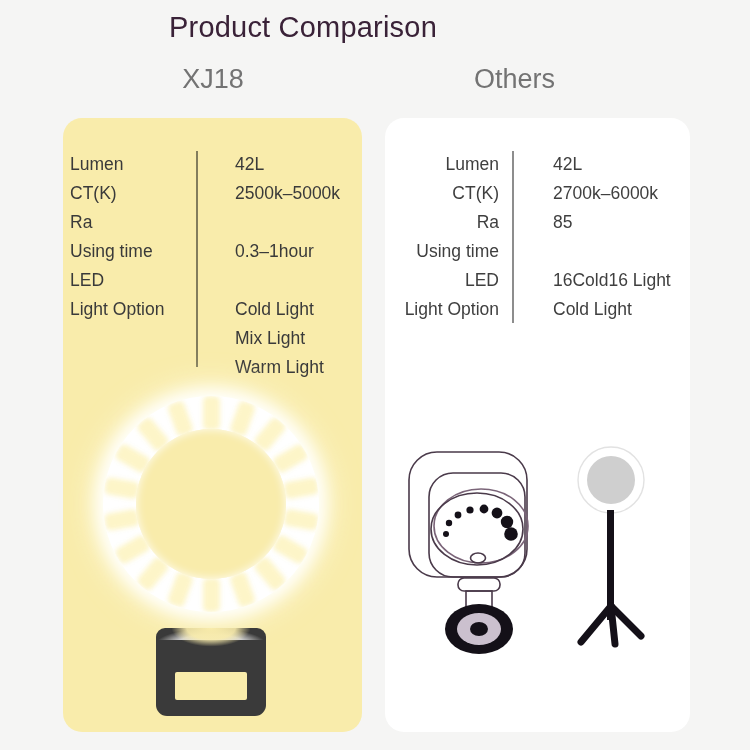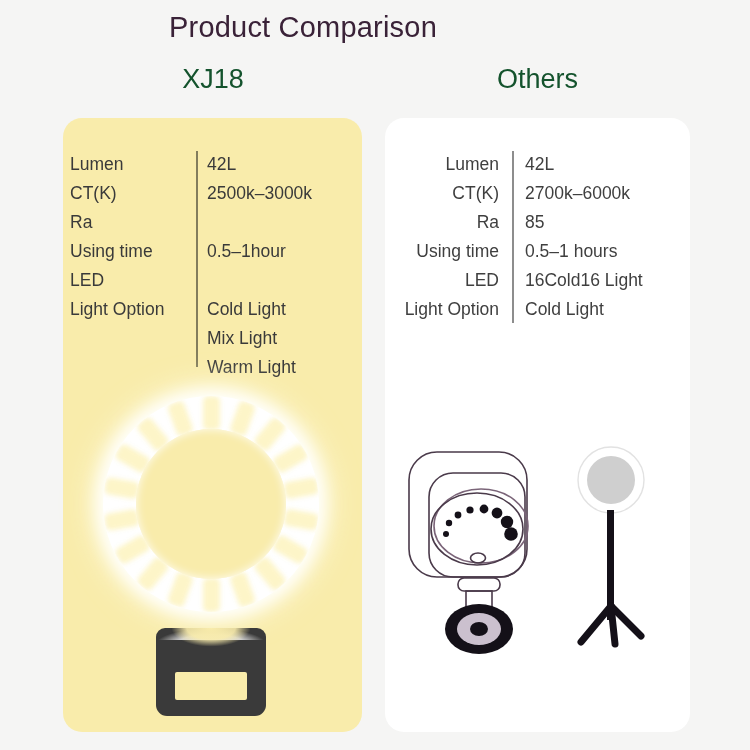--- a/index.html
+++ b/index.html
@@ -17,43 +17,43 @@
     position:absolute;left:0;top:11px;width:606px;
     text-align:center;
     font-size:29px;
     color:#3a2238;
     letter-spacing:.2px;
     font-weight:400;
   }
   .col-head{
     position:absolute;top:64px;
     font-size:27px;
-    color:#14532d;
+    color:#737373;
     font-weight:400;
     text-align:center;
   }
   .col-head.left{left:63px;width:300px;}
-  .col-head.right{left:385px;width:305px;}
+  .col-head.right{left:362px;width:305px;}
 
   
   .card{
     position:absolute;top:118px;height:614px;
     border-radius:19px;
   }
   .card.left{left:63px;width:299px;background:#f9ecab;}
   .card.right{left:385px;width:305px;background:#ffffff;}
 
   
   .spec{
     position:absolute;
     font-size:17.5px;
     color:#333333;
     line-height:29px;
   }
-  .spec .rowgrid{display:grid;}
+  .spec .rowgrid{display:grid;gap:28px;}
 
   
   .spec.left{left:70px;top:150px;width:280px;}
   .spec.left .rowgrid{grid-template-columns:126px 1fr;}
   .spec.left .lbl{text-align:left;color:#3a3a3a;}
   .spec.left .val{text-align:left;color:#3a3a3a;padding-left:11px;}
   .divider-left{
     position:absolute;left:196px;top:151px;
     width:1.6px;height:216px;background:#6f6a4e;opacity:.85;
   }
@@ -135,28 +135,28 @@
 
   <div class="card left"></div>
 
   <div class="spec left">
     <div class="rowgrid">
       <div class="lbl nowrap">Lumen</div>
       <div class="val nowrap">42L</div>
     </div>
     <div class="rowgrid">
       <div class="lbl nowrap">CT(K)</div>
-      <div class="val nowrap">2500k–3000k</div>
+      <div class="val nowrap">2500k–5000k</div>
     </div>
     <div class="rowgrid">
       <div class="lbl nowrap">Ra</div>
     </div>
     <div class="rowgrid">
       <div class="lbl nowrap">Using time</div>
-      <div class="val nowrap">0.5–1hour</div>
+      <div class="val nowrap">0.3–1hour</div>
     </div>
     <div class="rowgrid">
       <div class="lbl nowrap">LED</div>
     </div>
     <div class="rowgrid">
       <div class="lbl nowrap">Light Option</div>
       <div class="val sublist">
         <div>Cold Light</div>
         <div>Mix Light</div>
         <div>Warm Light</div>
@@ -204,21 +204,20 @@
     <div class="rowgrid">
       <div class="lbl nowrap">CT(K)</div>
       <div class="val nowrap">2700k–6000k</div>
     </div>
     <div class="rowgrid">
       <div class="lbl nowrap">Ra</div>
       <div class="val nowrap">85</div>
     </div>
     <div class="rowgrid">
       <div class="lbl nowrap">Using time</div>
-      <div class="val nowrap">0.5–1 hours</div>
     </div>
     <div class="rowgrid">
       <div class="lbl nowrap">LED</div>
       <div class="val nowrap">16Cold16 Light</div>
     </div>
     <div class="rowgrid">
       <div class="lbl nowrap">Light Option</div>
       <div class="val nowrap">Cold Light</div>
     </div>
   </div>

